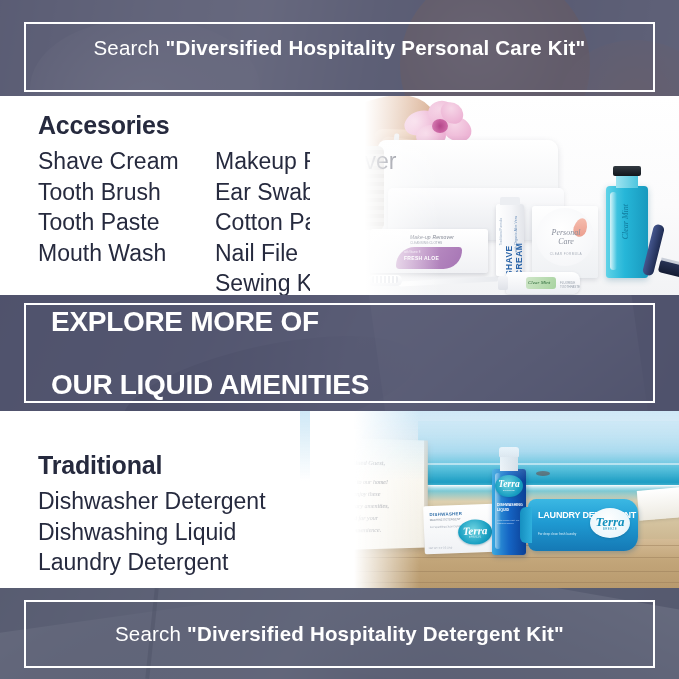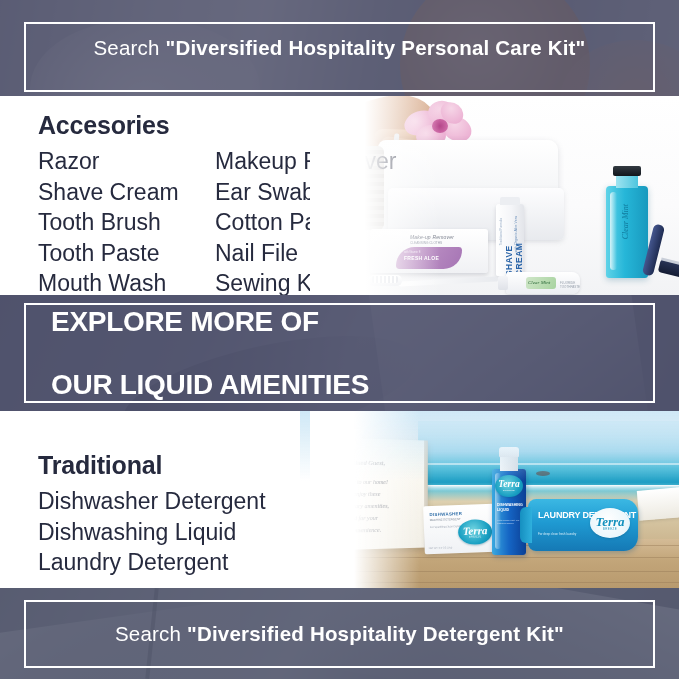--- a/index.html
+++ b/index.html
@@ -339,20 +339,27 @@
         <div class="leaftext">FRESH ALOE</div>
       </div>
 
       <div class="shave">
         <div class="cap"></div>
         <div class="lbl3">Traditional Formula</div>
         <div class="lbl">SHAVE CREAM</div>
         <div class="lbl2">with Organic Aloe Vera</div>
       </div>
 
+      <div class="soap">
+        <div class="round"></div>
+        <div class="petal2"></div>
+        <div class="pc">Personal
+Care</div>
+        <div class="pcsub">CLEAR FORMULA</div>
+      </div>
 
       <div class="mouth">
         <div class="neck"></div>
           <div class="cap2"></div>
           <div class="gloss"></div>
         <div class="mlbl">Clear Mint</div>
       </div>
 
       <div class="razor">
         <div class="handle"></div>
@@ -371,21 +378,20 @@
         <div class="green"></div>
         <div class="gt">Clear Mint</div>
         <div class="gs">FLUORIDE TOOTHPASTE</div>
       </div>
 
       <div class="fadeleft"></div>
     </div>
 
     <div class="sec-head" id="acc-head">Accesories</div>
     <ul class="sec-list" id="acc-col1">
-      <li>Razor</li>
       <li>Shave Cream</li>
       <li>Tooth Brush</li>
       <li>Tooth Paste</li>
       <li>Mouth Wash</li>
     </ul>
     <ul class="sec-list" id="acc-col2">
       <li>Makeup Remover</li>
       <li>Ear Swabs</li>
       <li>Cotton Pads</li>
       <li>Nail File</li>

